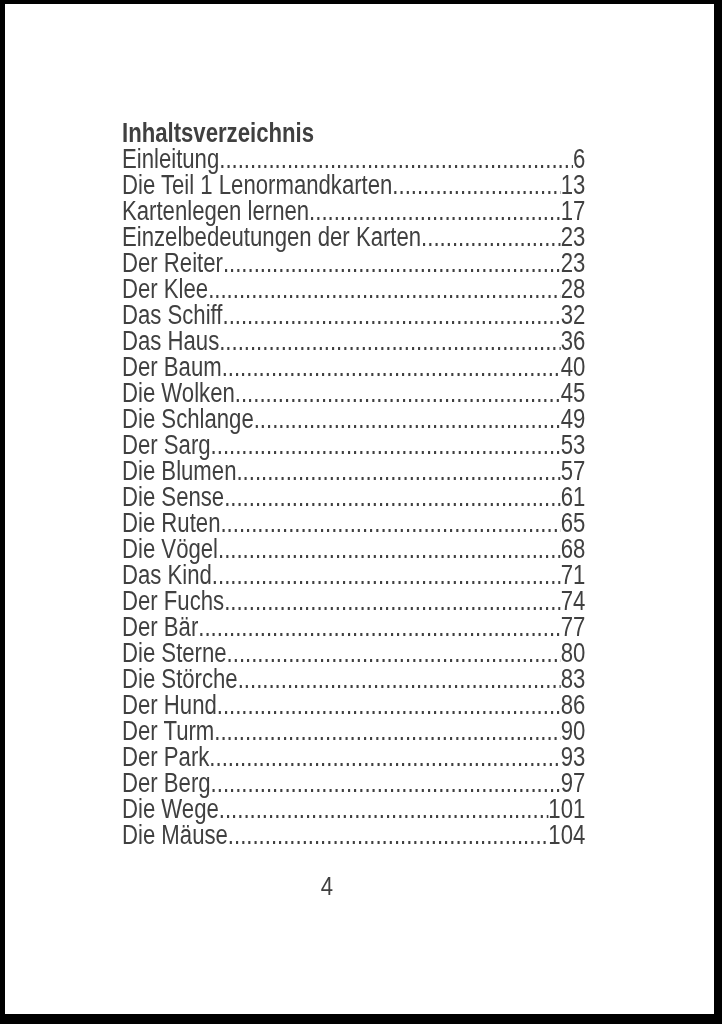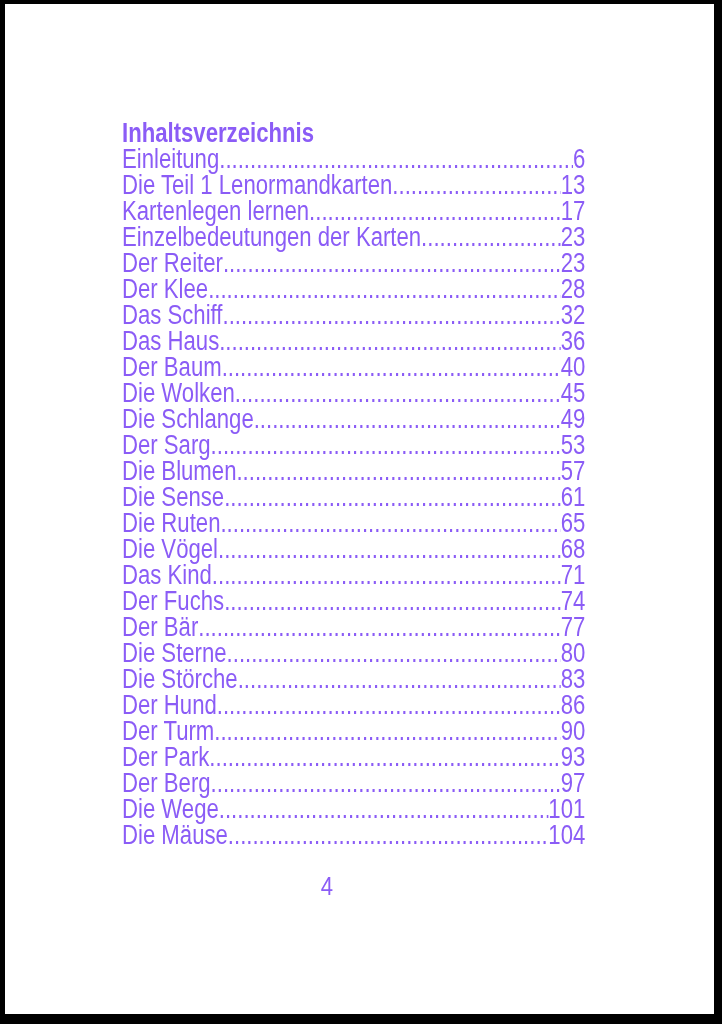--- a/index.html
+++ b/index.html
@@ -11,21 +11,21 @@
     position: relative;
     width: 722px;
     height: 1024px;
     box-sizing: border-box;
     background: #ffffff;
     border-style: solid;
     border-color: #000000;
     border-width: 4px 8px 10px 5px; 
     overflow: hidden;
     font-family: "Liberation Sans", "DejaVu Sans", sans-serif;
-    color: #8b5cf6;
+    color: #404040;
   }
   
   .content {
     position: absolute;
     left: 117px;   
     top: 116px;    
     width: 565px;  
     transform: scaleX(0.82);
     transform-origin: left top;
     font-size: 27px;

